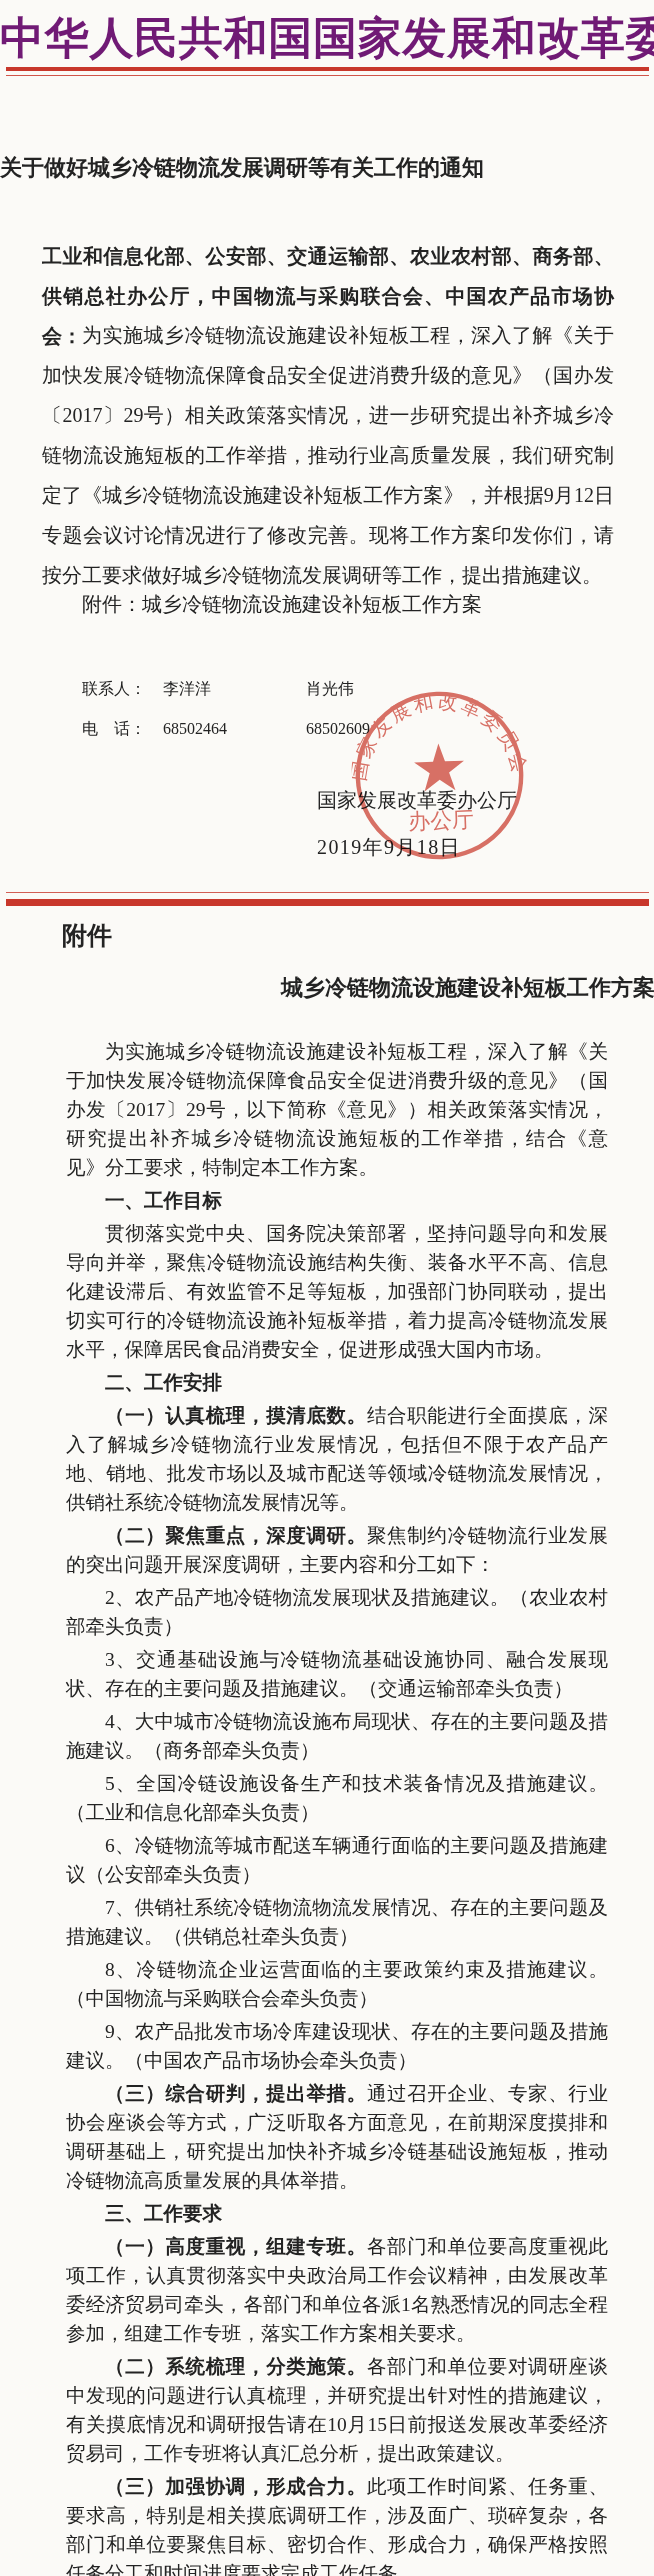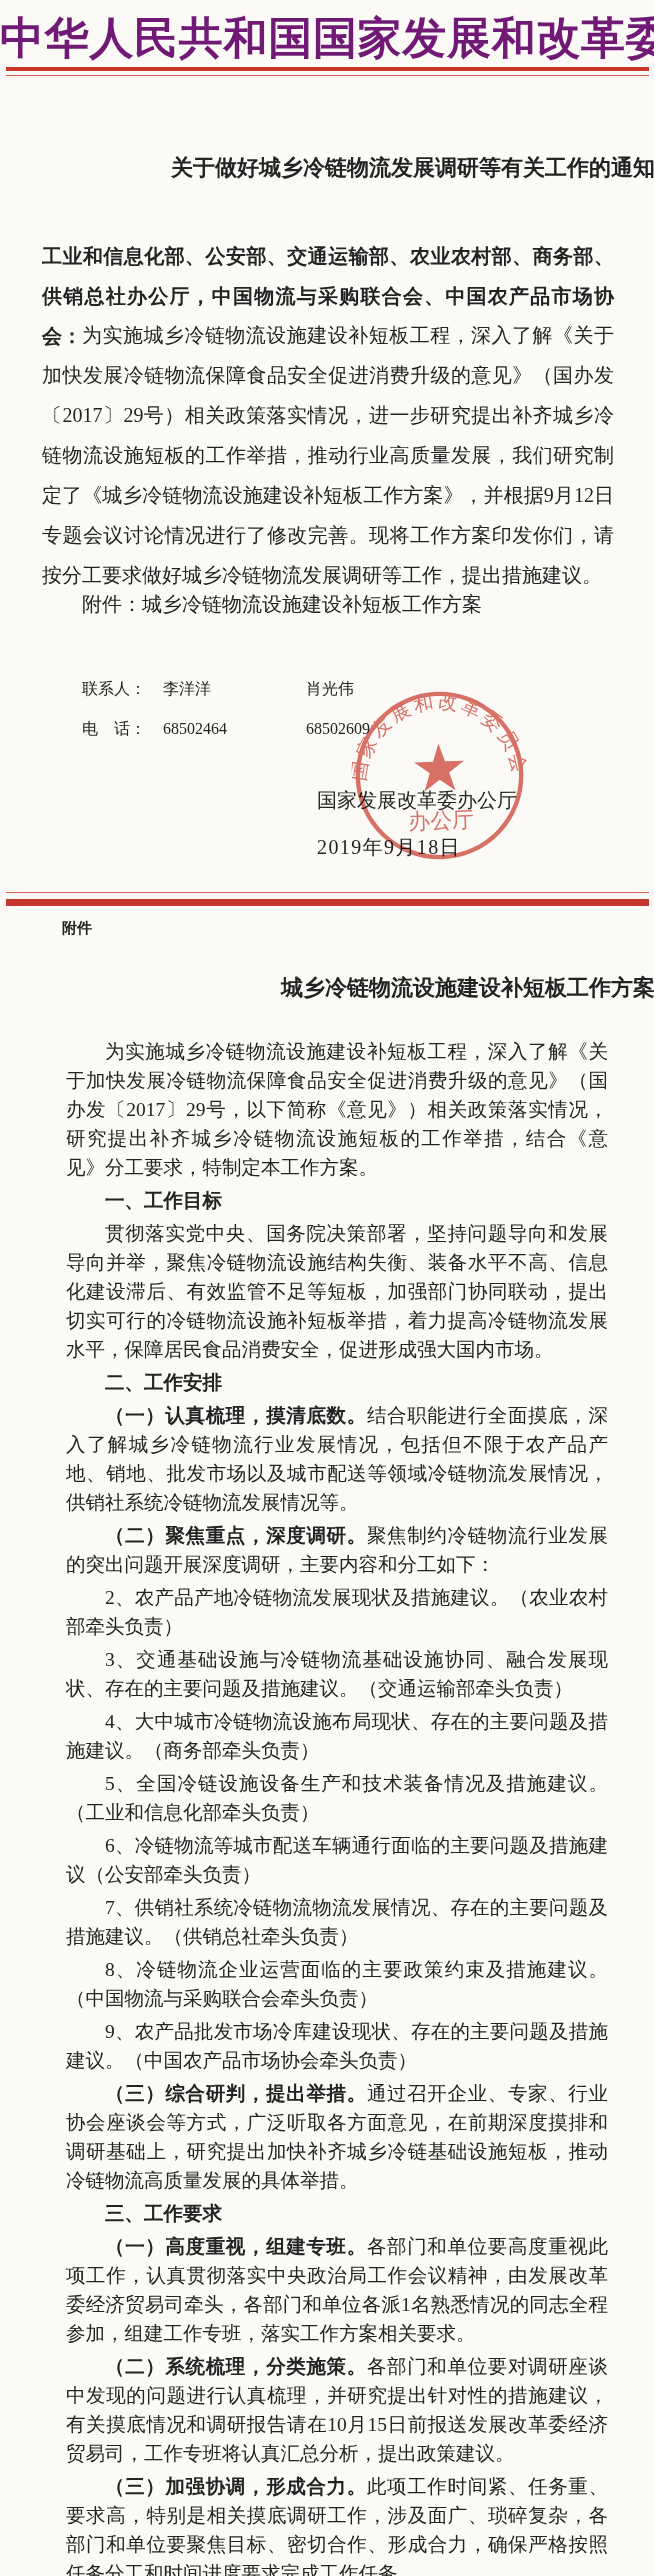--- a/index.html
+++ b/index.html
@@ -15,21 +15,21 @@
     position:absolute;top:8.7px;left:0;right:0;
     text-align:center;font-size:44px;font-weight:bold;
     color:#701a75;letter-spacing:0.7px;white-space:nowrap;
   }
   .rule{position:absolute;left:5.8px;right:5.8px;background:#c8372b;}
   .rule-thick-top{top:67px;height:4.3px;}
   .rule-thin-top{top:75px;height:1.4px;opacity:.85;}
 
   .notice-title{
     position:absolute;top:153px;left:0;right:0;
-    text-align:right;font-size:22px;font-weight:bold;white-space:nowrap;padding-left:28px;
+    text-align:left;font-size:22px;font-weight:bold;white-space:nowrap;
   }
 
   .recipients{
     position:absolute;top:236px;left:42px;width:572px;
     font-size:20px;line-height:40px;font-weight:bold;text-align:justify;
   }
   .notice-body{
     position:absolute;top:315px;left:42px;width:572px;
     font-size:20px;line-height:40px;text-align:justify;text-indent:2em;
   }
@@ -54,21 +54,21 @@
     position:absolute;left:352px;top:688px;width:175px;height:175px;
     opacity:.84;transform:rotate(-2deg);pointer-events:none;
     mix-blend-mode:multiply;
   }
 
   .rule-thin-mid{top:892px;height:1.4px;opacity:.8;}
   .rule-thick-mid{top:899px;height:6.5px;}
 
   .att-label{
     position:absolute;top:919px;left:62px;
-    font-size:15px;font-weight:bold;
+    font-size:25px;font-weight:bold;
   }
   .att-title{
     position:absolute;top:973px;left:0;right:0;
     text-align:right;font-size:22px;font-weight:bold;white-space:nowrap;
   }
   .att-body{
     position:absolute;top:1033px;left:62px;width:550px;
     font-size:19.5px;line-height:29px;text-align:justify;
   }
   .att-body p{margin:4px;text-indent:2em;}

